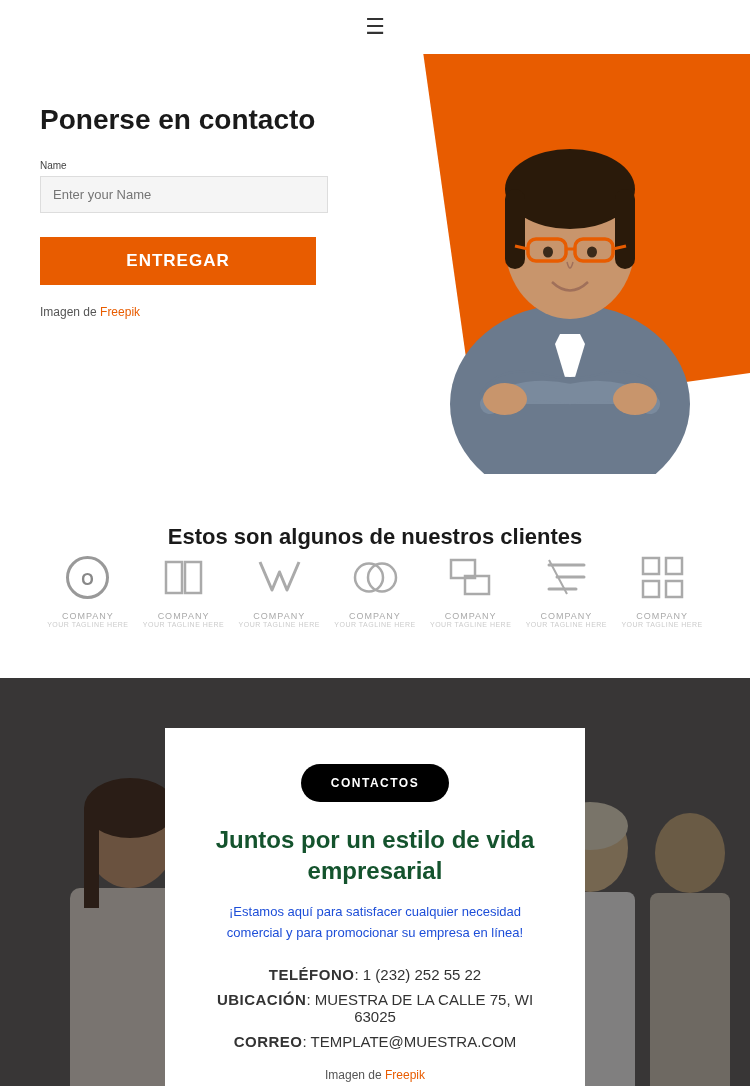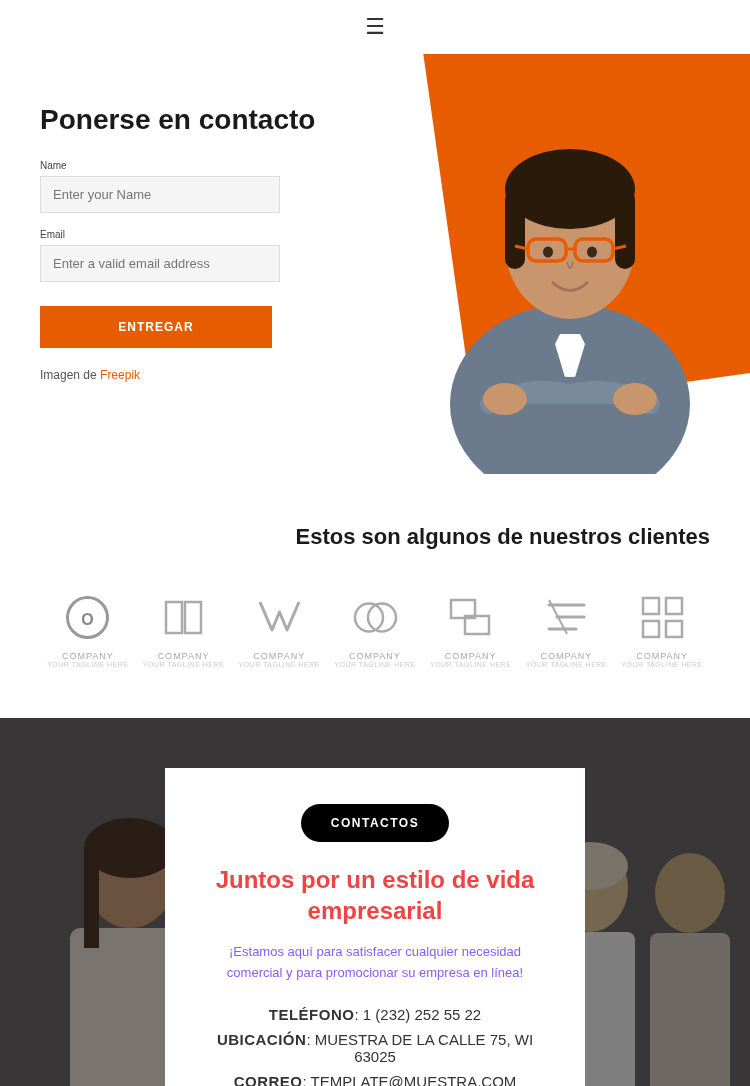--- a/index.html
+++ b/index.html
@@ -42,35 +42,35 @@
     .form-group {
       margin-bottom: 16px;
     }
     .form-label {
       font-size: 10px;
       color: #444;
       margin-bottom: 5px;
       display: block;
     }
     .form-input {
-      width: 240px;
+      width: 288px;
       padding: 10px 12px;
       border: 1px solid #ddd;
       background: #f5f5f5;
       font-size: 13px;
       color: #999;
       outline: none;
     }
     .btn-submit {
-      width: 232px;
+      width: 276px;
       padding: 14px;
       background: #e85c00;
       color: #fff;
       border: none;
-      font-size: 12px;
+      font-size: 17px;
       font-weight: 700;
       letter-spacing: 1px;
       cursor: pointer;
       margin-top: 8px;
     }
     .freepik-credit {
       margin-top: 20px;
       font-size: 12px;
       color: #555;
     }
@@ -118,22 +118,20 @@
     
     .clients-section {
       padding: 50px 40px;
       text-align: center;
       background: #fff;
     }
     .clients-title {
       font-size: 22px;
       font-weight: 700;
       color: #1a1a1a;
-      margin-bottom: 40px;
-      text-align: right;
     }
     .clients-logos {
       display: flex;
       justify-content: space-around;
       align-items: center;
       flex-wrap: wrap;
     }
     .client-logo {
       display: flex;
       flex-direction: column;
@@ -181,27 +179,27 @@
       color: #fff;
       border-radius: 30px;
       font-size: 12px;
       font-weight: 700;
       letter-spacing: 1.5px;
       margin-bottom: 22px;
     }
     .contact-card-title {
       font-size: 24px;
       font-weight: 700;
-      color: #ef4444;
+      color: #14532d;
       margin-bottom: 16px;
       line-height: 1.3;
     }
     .contact-card-desc {
       font-size: 13px;
-      color: #8b5cf6;
+      color: #1d4ed8;
       line-height: 1.6;
       margin-bottom: 22px;
     }
     .contact-info-line {
       font-size: 15px;
       color: #333;
       margin-bottom: 8px;
     }
     .contact-info-label {
       font-weight: 700;
@@ -234,24 +232,20 @@
 
 <section class="hero-section">
   <div class="hero-left">
     <h1 class="hero-title">Ponerse en contacto</h1>
 
     <div class="form-group">
       <label class="form-label">Name</label>
       <input class="form-input" type="text" placeholder="Enter your Name" style="">
     </div>
 
-    <div class="form-group">
-      <label class="form-label">Email</label>
-      <input class="form-input" type="email" placeholder="Enter a valid email address" style="">
-    </div>
 
     <button class="btn-submit">ENTREGAR</button>
 
     <p class="freepik-credit">
       <span>Imagen de </span><a class="freepik-link" href="#">Freepik</a>
     </p>
   </div>
 
   <div class="hero-right">
 

